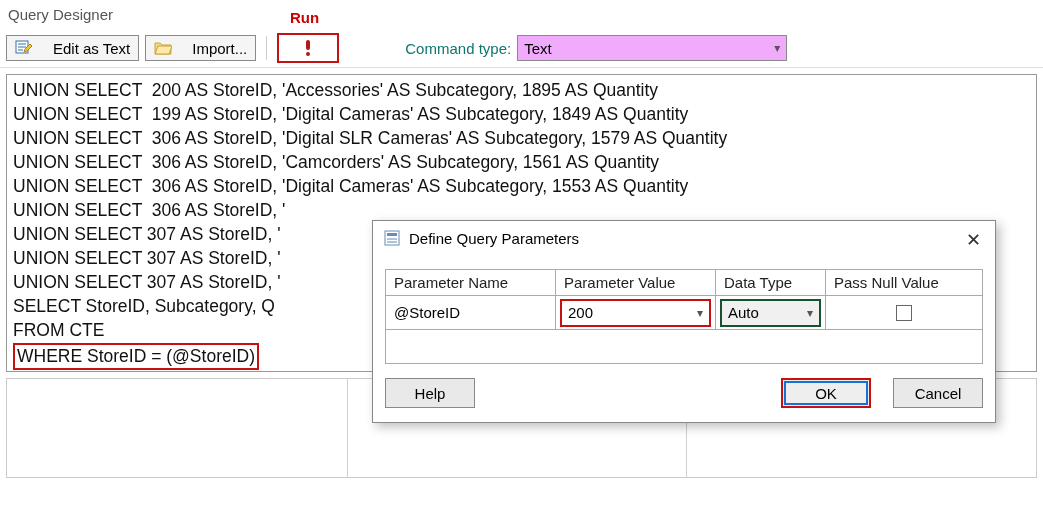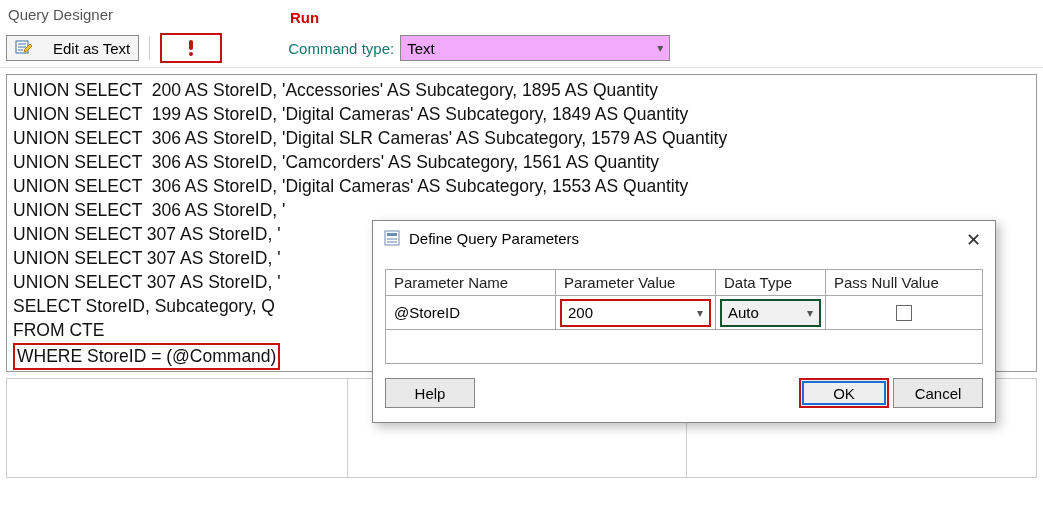--- a/index.html
+++ b/index.html
@@ -26,21 +26,21 @@
   .dlg-body { padding:10px 12px 0; }
   table.params { width:100%; border-collapse:collapse; font-size:15px; }
   table.params th { text-align:left; font-weight:normal; border:1px solid #aaa; padding:4px 8px; background:#fff; color:#222; }
   table.params td { border:1px solid #aaa; padding:2px 4px; height:34px; vertical-align:middle; }
   .pname-cell { padding-left:8px !important; }
   .pval-wrap { border:2px solid #c71010; display:flex; align-items:center; justify-content:space-between; padding:2px 6px; height:28px; }
   .dtype-sel { display:flex; align-items:center; justify-content:space-between; padding:2px 6px; height:28px; border:2px solid #14532d; background:#f0f0f0;gap:16px; }
   .chk { width:16px; height:16px; border:1px solid #666; margin:auto; display:block; }
   .extra-row td { height:68px; border-left:1px solid #aaa; border-right:1px solid #aaa; border-bottom:1px solid #aaa; border-top:none; }
   .dlg-btns { display:flex; justify-content:space-between; padding:14px 12px 14px; }
-  .dlg-btns .right { display:flex; gap:4px; }
+  .dlg-btns .right { display:flex; gap:22px; }
   .btn { min-width:90px; height:30px; border:1px solid #888; background:#e9e9e9; font-size:15px; cursor:pointer; }
   .btn.ok { border:2px solid #c71010; outline:2px solid #1a6fd6; outline-offset:-5px; background:#eee; }
   .icon-svg { width:18px; height:18px; display:block; }
 </style>
 </head>
 <body>
 
 <div class="window-title">Query Designer</div>
 
 <div class="toolbar">
@@ -50,20 +50,29 @@
     <span>
       <svg class="icon-svg" viewBox="0 0 18 18">
           <rect x="1" y="2" width="12" height="12" fill="#fff" stroke="#3a6ea5"></rect>
           <path d="M3 5h8M3 8h8M3 11h5" stroke="#3a6ea5"></path>
           <path d="M10 10l5-5 2 2-5 5-3 1z" fill="#f4c430" stroke="#b8860b"></path>
         </svg>
     </span>
     <span>Edit as Text</span>
   </button>
 
+  <button class="tb-btn">
+    <span>
+      <svg class="icon-svg" viewBox="0 0 18 18">
+          <path d="M1 4h5l2 2h9v9H1z" fill="#f6d976" stroke="#caa33a"></path>
+          <path d="M1 15L4 7h14l-3 8z" fill="#ffe9a8" stroke="#caa33a"></path>
+        </svg>
+    </span>
+    <span>Import...</span>
+  </button>
 
   <span class="tb-sep"></span>
 
   <span class="run-box">
     <button class="tb-btn icon-only" style="border:none;background:transparent;padding:0 8px;">
       <span>
         <svg class="icon-svg" viewBox="0 0 18 18">
             <rect x="7" y="1" width="4" height="10" rx="2" fill="#b21818"></rect>
             <circle cx="9" cy="15" r="2" fill="#b21818"></circle>
           </svg>
@@ -82,21 +91,21 @@
 <span>UNION SELECT  199 AS StoreID, 'Digital Cameras' AS Subcategory, 1849 AS Quantity</span>
 <span>UNION SELECT  306 AS StoreID, 'Digital SLR Cameras' AS Subcategory, 1579 AS Quantity</span>
 <span>UNION SELECT  306 AS StoreID, 'Camcorders' AS Subcategory, 1561 AS Quantity</span>
 <span>UNION SELECT  306 AS StoreID, 'Digital Cameras' AS Subcategory, 1553 AS Quantity</span>
 <span>UNION SELECT  306 AS StoreID, '</span>
 <span>UNION SELECT 307 AS StoreID, '</span>
 <span>UNION SELECT 307 AS StoreID, '</span>
 <span>UNION SELECT 307 AS StoreID, '</span>
 <span>SELECT StoreID, Subcategory, Q</span>
 <span>FROM CTE</span>
-<span class="hl">WHERE StoreID = (@Command)</span></div>
+<span class="hl">WHERE StoreID = (@StoreID)</span></div>
 
 <div class="grid-area">
   <div class="gcol" style="left:33%"></div>
   <div class="gcol" style="left:66%"></div>
 </div>
 
 <div class="dialog">
   <div class="dlg-title">
     <span class="left">
       <span>

